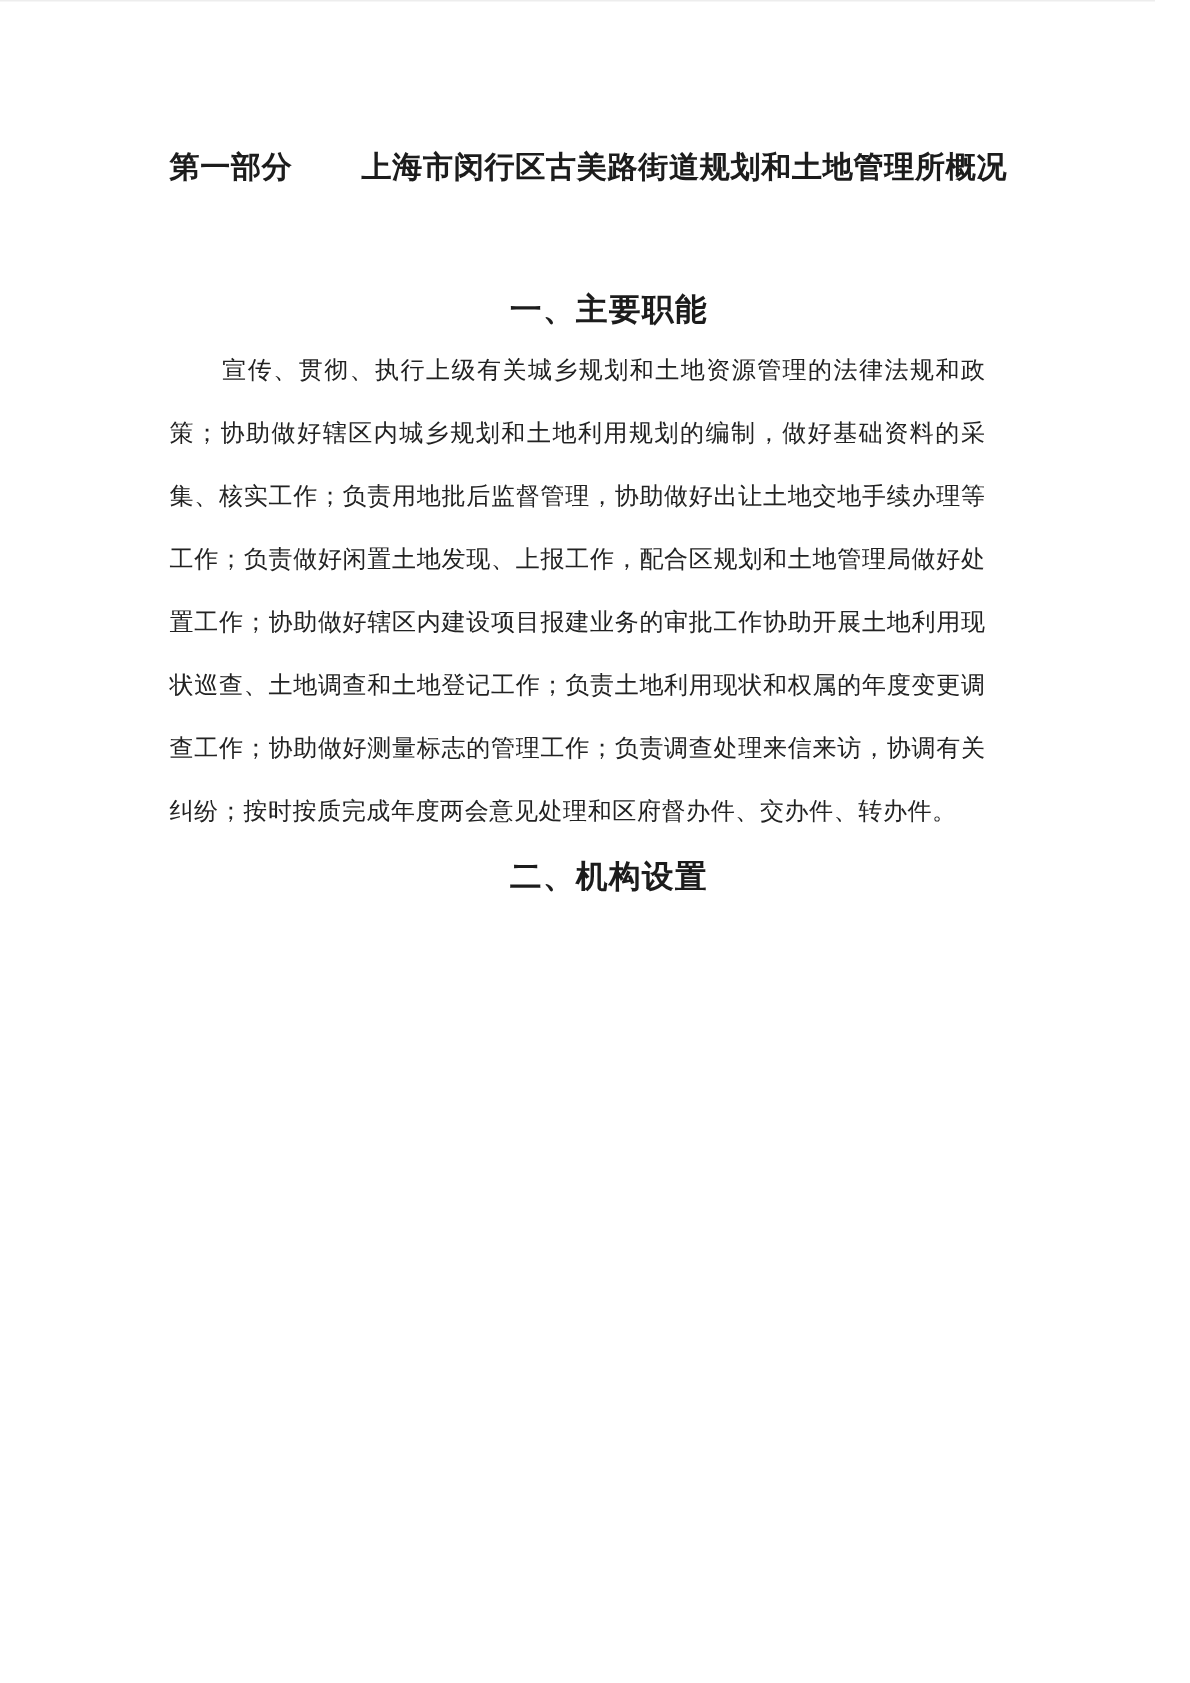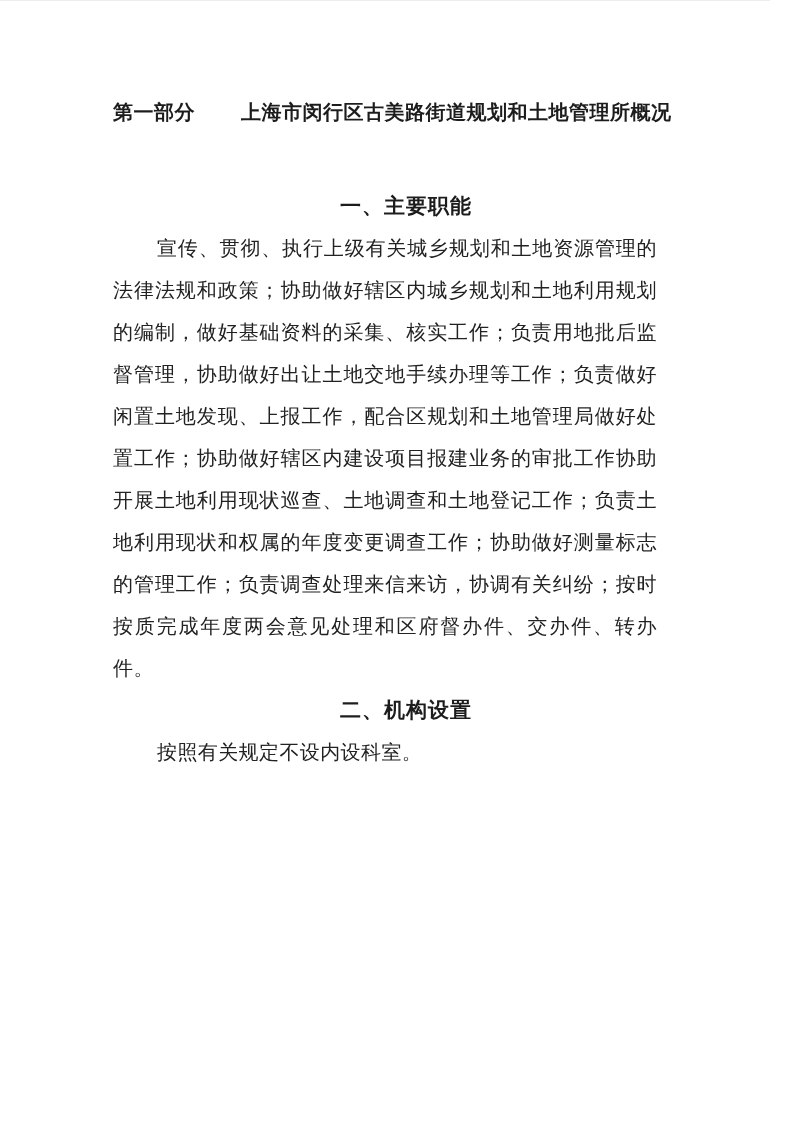--- a/index.html
+++ b/index.html
@@ -46,21 +46,21 @@
     letter-spacing: 1px;
     text-align: center;
   }
   .section-heading.second {
     margin-top: 0;
     font-family: Liberation Serif, serif;
   }
 
   
   .body-paragraph {
-    font-size: 20px;
+    font-size: 16px;
     line-height: 42px;
     text-indent: 2.2em;
     text-align: justify;
     text-align-last: left;
     text-justify: inter-ideograph;
     letter-spacing: 0.4px;
     color: #222222;
   }
 </style>
 </head>
@@ -72,16 +72,15 @@
     <h1 class="doc-title">
       <span class="part-label">第一部分</span><span class="title-text">上海市闵行区古美路街道规划和土地管理所概况</span>
     </h1>
 
     <h2 class="section-heading">一、主要职能</h2>
 
     <p class="body-paragraph">宣传、贯彻、执行上级有关城乡规划和土地资源管理的法律法规和政策；协助做好辖区内城乡规划和土地利用规划的编制，做好基础资料的采集、核实工作；负责用地批后监督管理，协助做好出让土地交地手续办理等工作；负责做好闲置土地发现、上报工作，配合区规划和土地管理局做好处置工作；协助做好辖区内建设项目报建业务的审批工作协助开展土地利用现状巡查、土地调查和土地登记工作；负责土地利用现状和权属的年度变更调查工作；协助做好测量标志的管理工作；负责调查处理来信来访，协调有关纠纷；按时按质完成年度两会意见处理和区府督办件、交办件、转办件。</p>
 
     <h2 class="section-heading second">二、机构设置</h2>
 
-    <p class="body-paragraph">按照有关规定不设内设科室。</p>
 
   </div>
 </div>
 
 </body></html>

